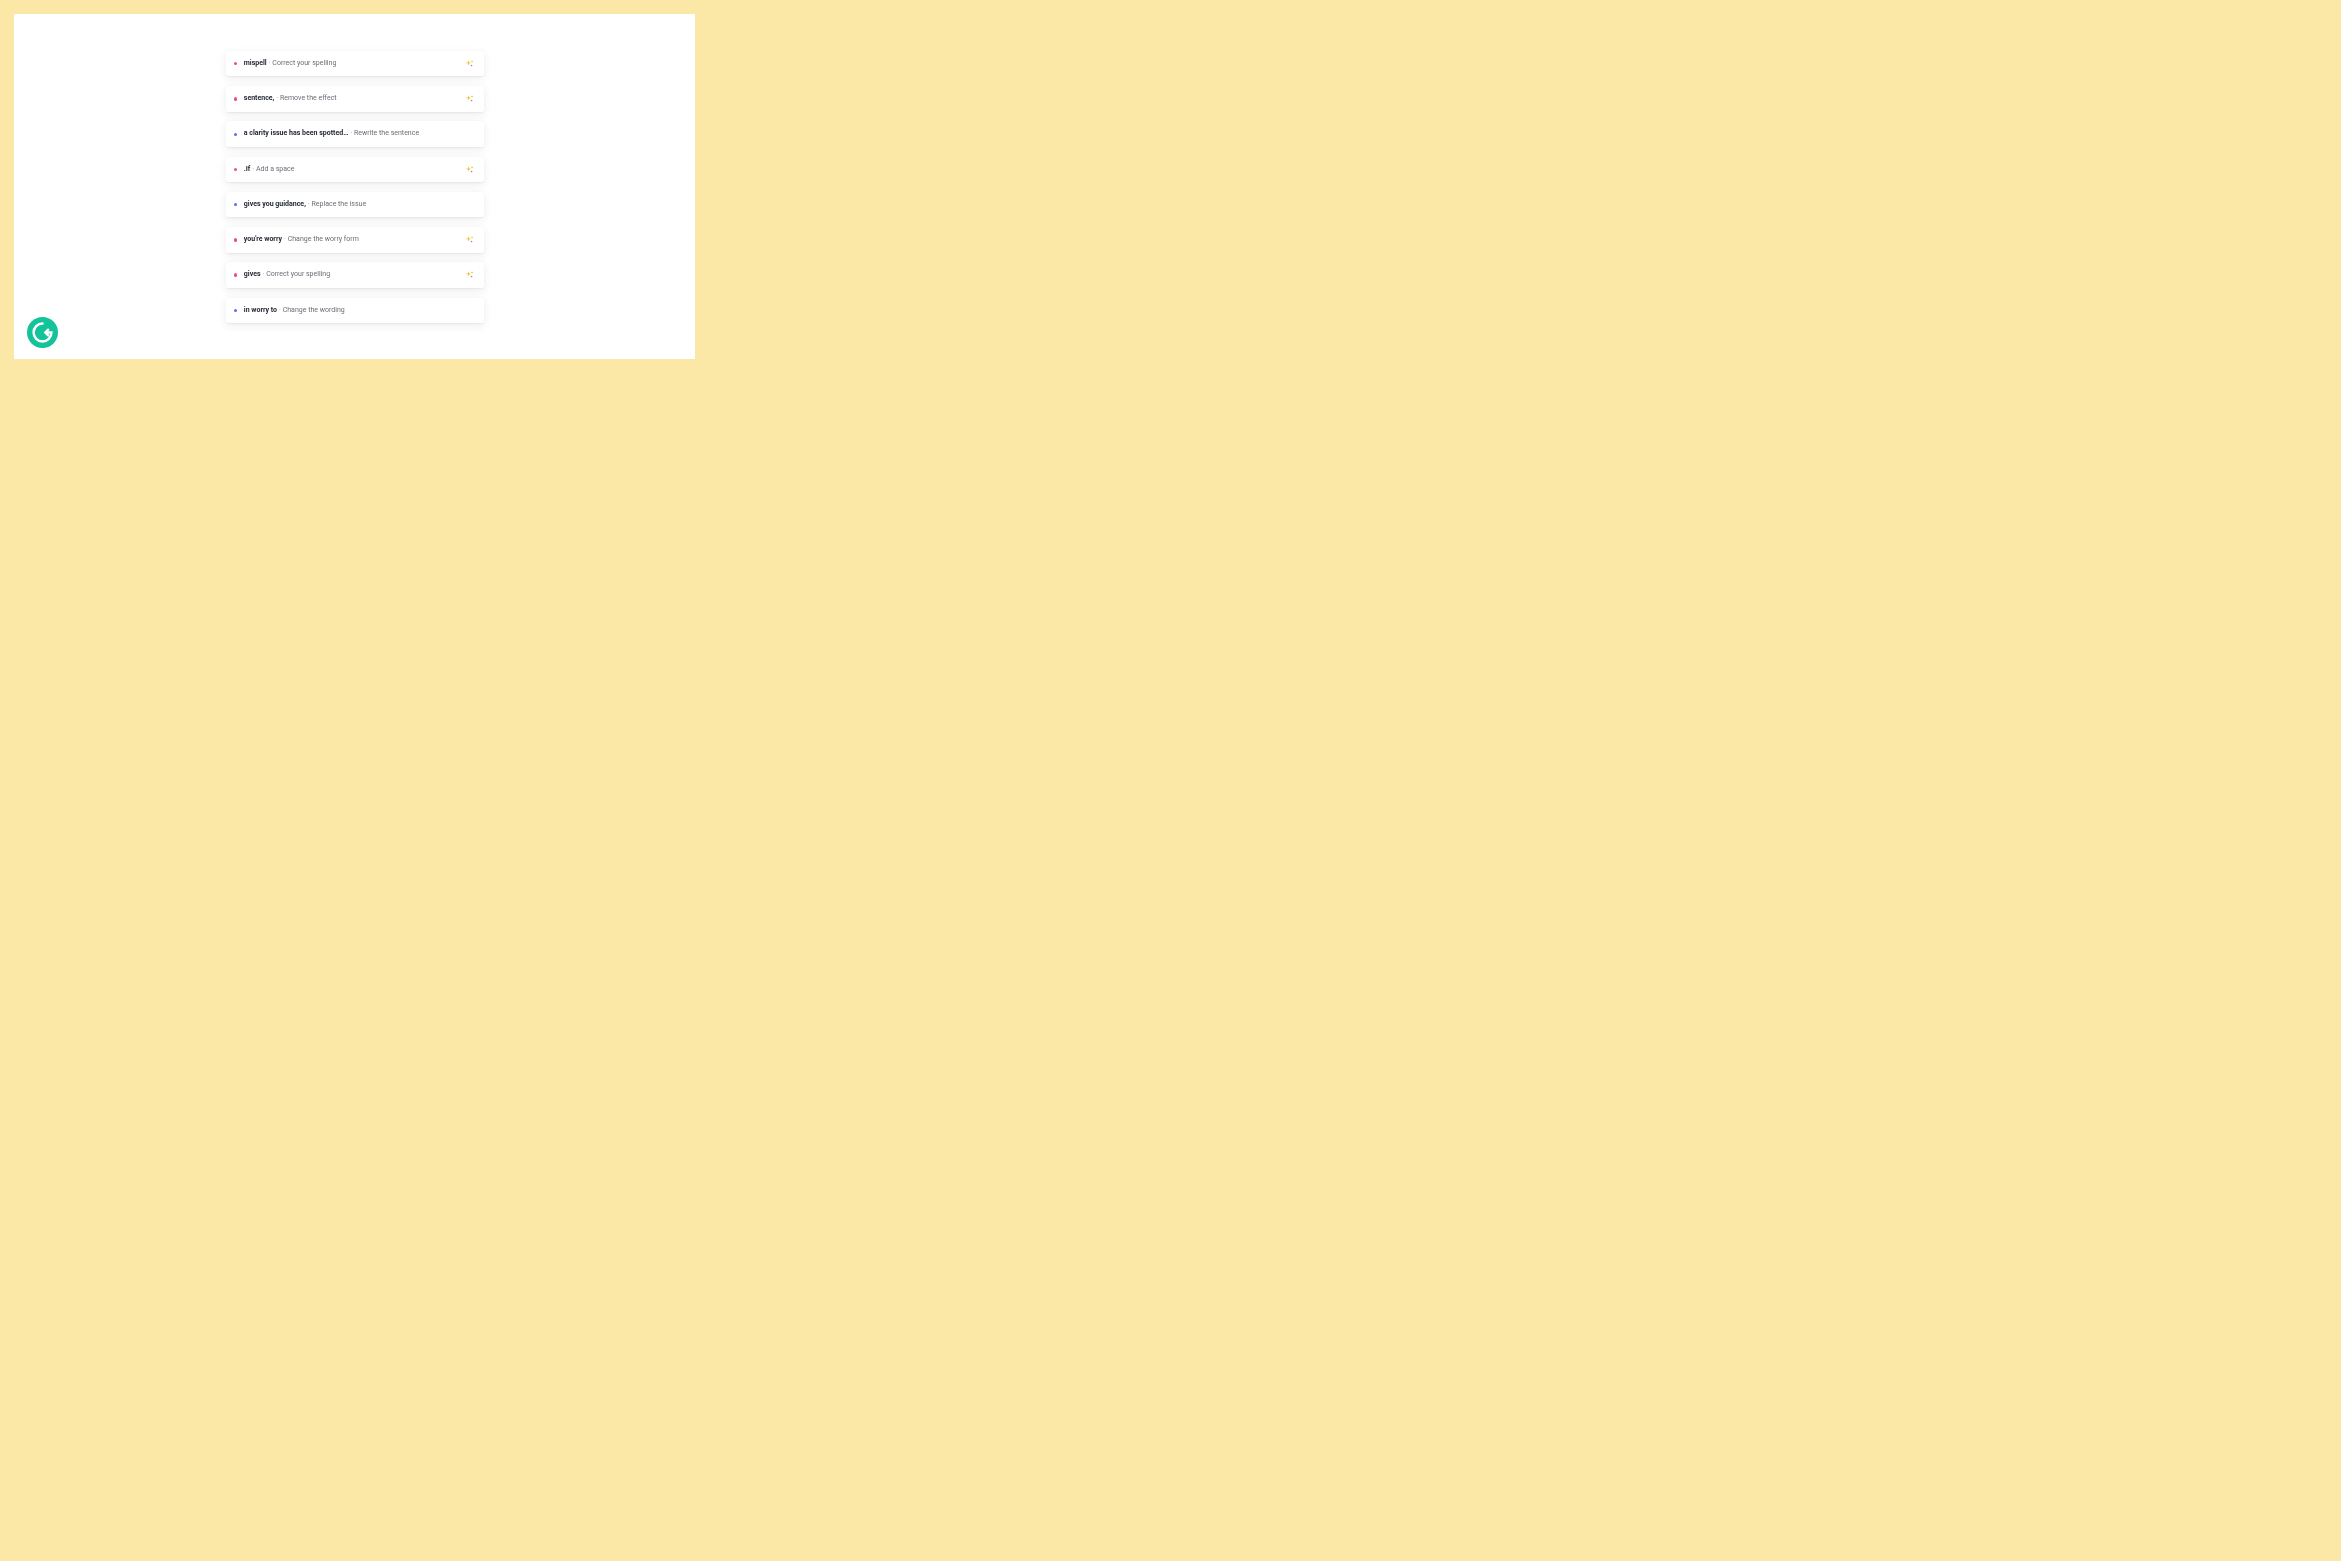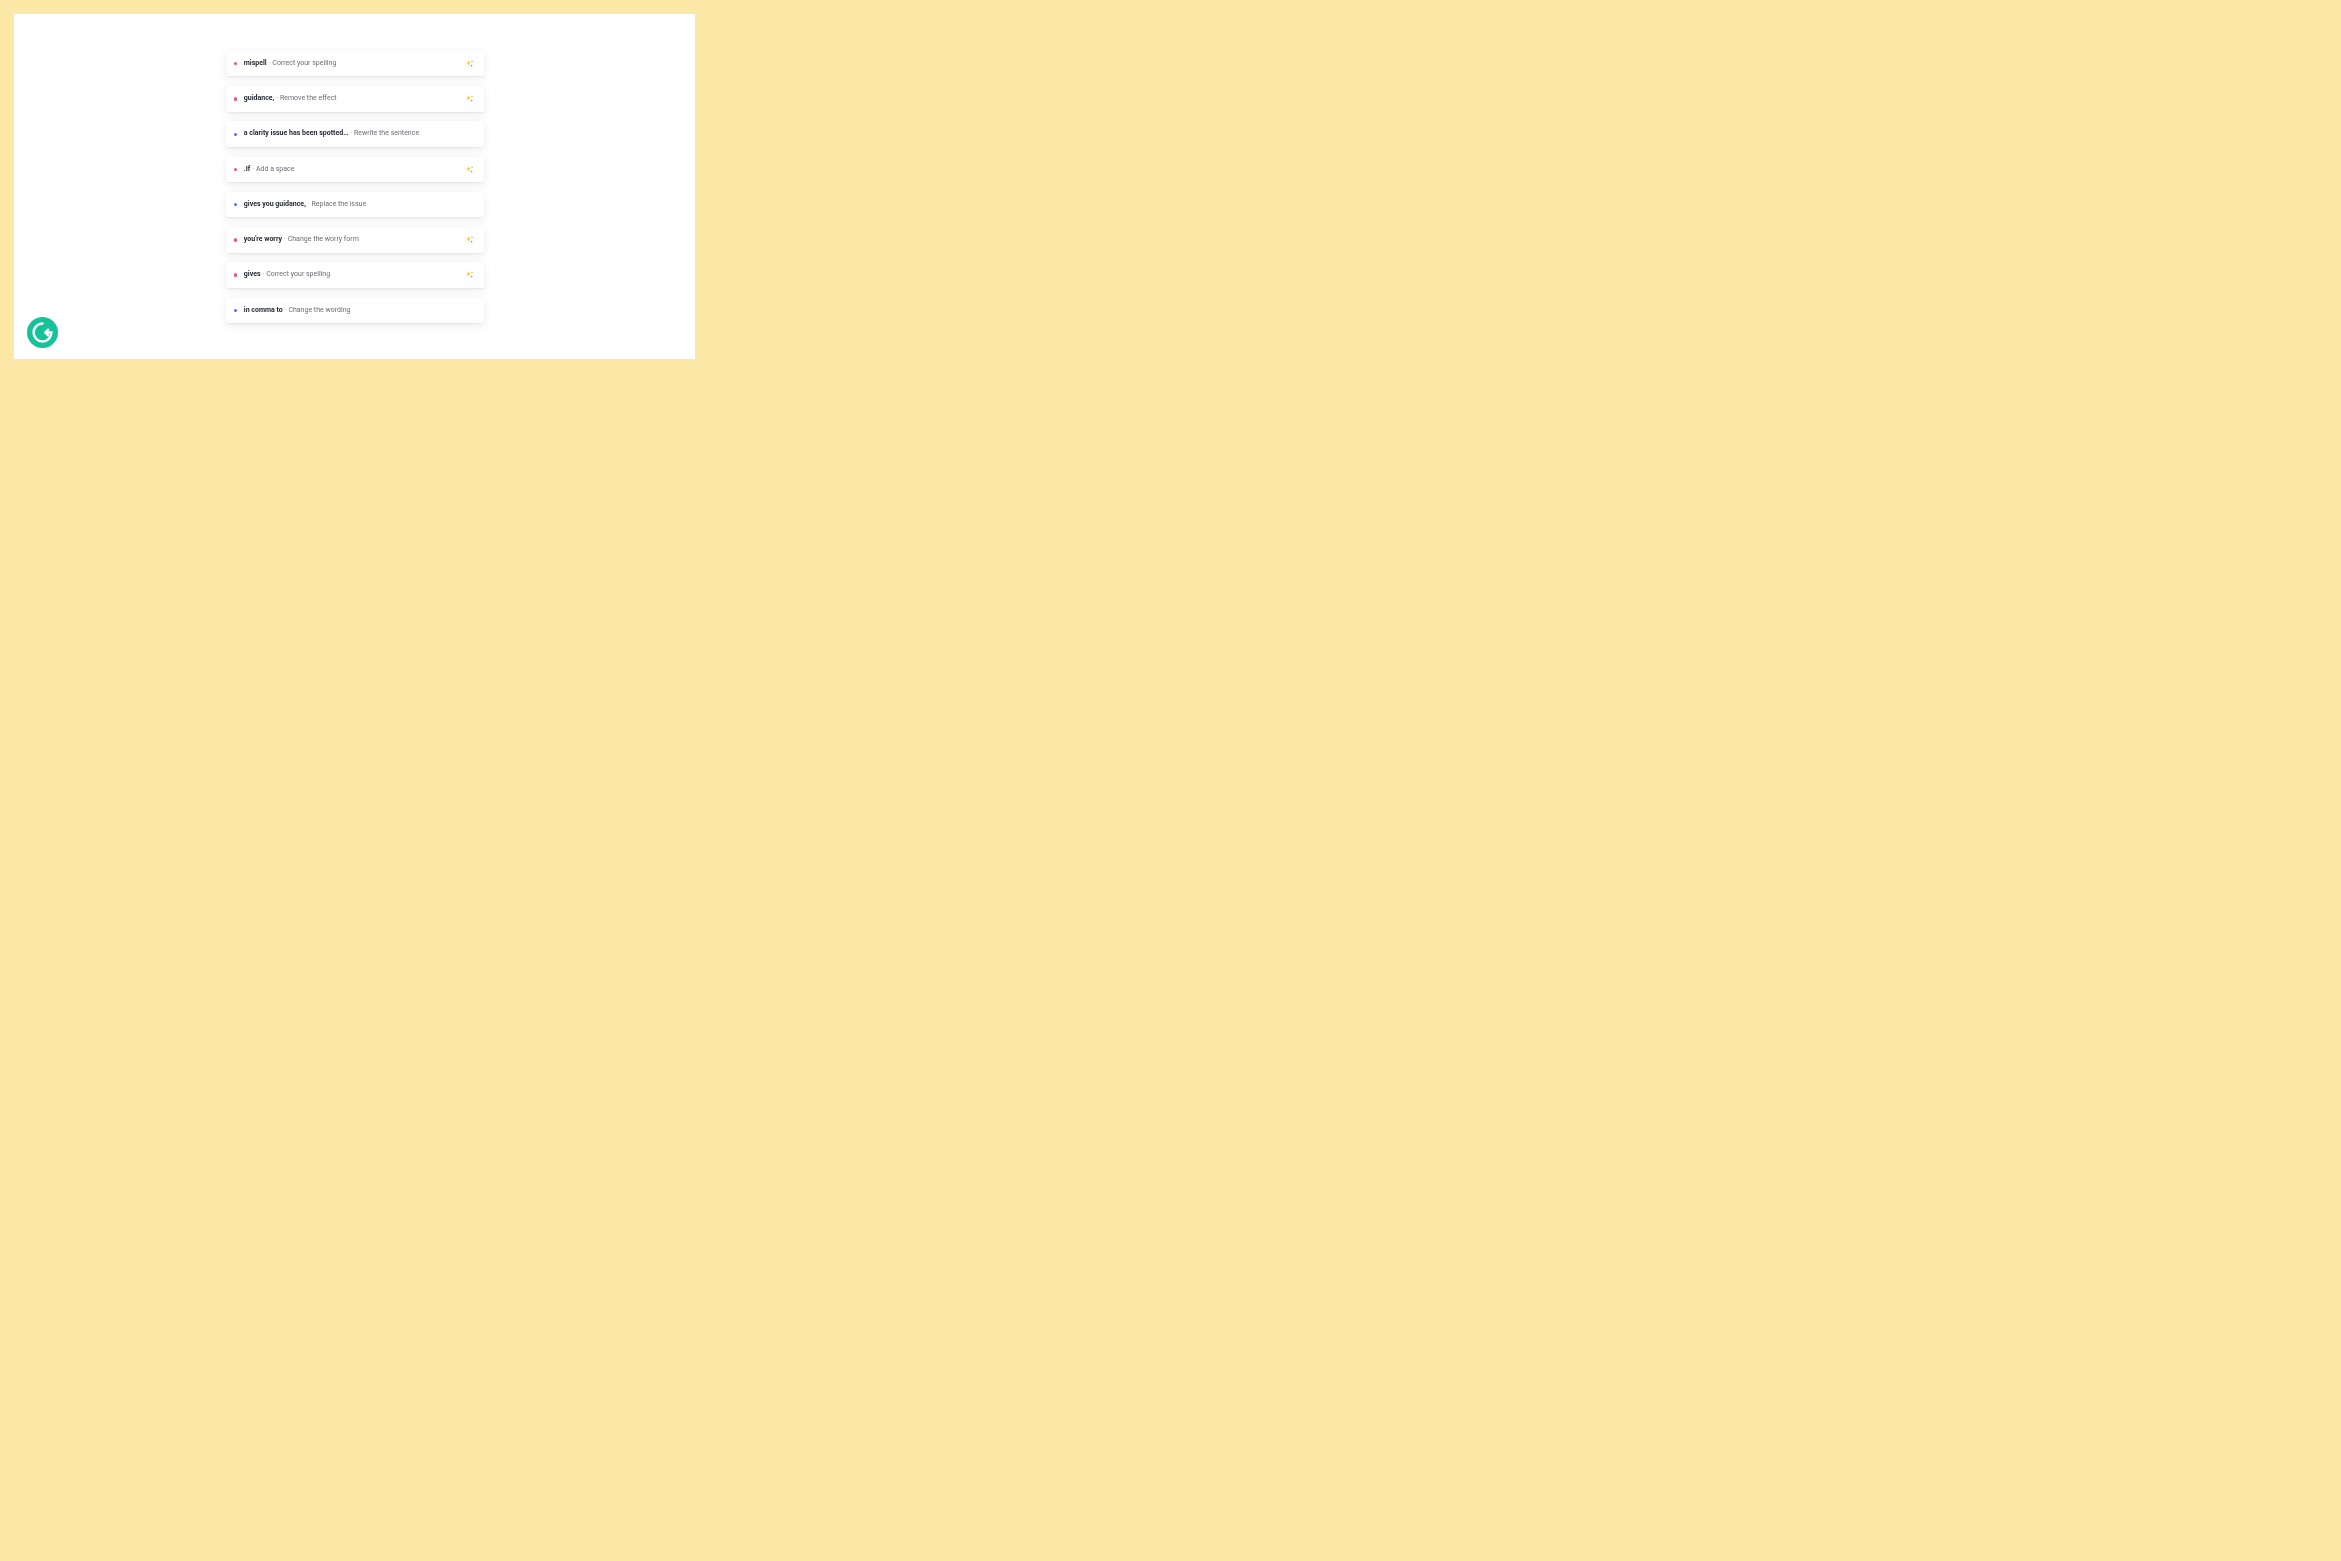--- a/index.html
+++ b/index.html
@@ -119,21 +119,21 @@
           <path d="M9 3 L10.7 8.3 L16 10 L10.7 11.7 L9 17 L7.3 11.7 L2 10 L7.3 8.3 Z" fill="#f5c542"></path>
           <path d="M18 3 L18.9 5.1 L21 6 L18.9 6.9 L18 9 L17.1 6.9 L15 6 L17.1 5.1 Z" fill="#a8d22d"></path>
           <path d="M17 14 L17.8 16.2 L20 17 L17.8 17.8 L17 20 L16.2 17.8 L14 17 L16.2 16.2 Z" fill="#c846e0"></path>
         </svg>
       </span>
     </div>
 
     <div class="suggestion-card">
       <span class="dot dot-red"></span>
       <span class="card-text">
-        <span class="term">guidance,</span><span class="sep">·</span><span>Remove the effect</span>
+        <span class="term">sentence,</span><span class="sep">·</span><span>Remove the effect</span>
       </span>
       <span class="sparkle">
         <svg viewBox="0 0 24 24" width="9.4" height="9.4">
           <path d="M9 3 L10.7 8.3 L16 10 L10.7 11.7 L9 17 L7.3 11.7 L2 10 L7.3 8.3 Z" fill="#f5c542"></path>
           <path d="M18 3 L18.9 5.1 L21 6 L18.9 6.9 L18 9 L17.1 6.9 L15 6 L17.1 5.1 Z" fill="#a8d22d"></path>
           <path d="M17 14 L17.8 16.2 L20 17 L17.8 17.8 L17 20 L16.2 17.8 L14 17 L16.2 16.2 Z" fill="#c846e0"></path>
         </svg>
       </span>
     </div>
 
@@ -189,21 +189,21 @@
           <path d="M9 3 L10.7 8.3 L16 10 L10.7 11.7 L9 17 L7.3 11.7 L2 10 L7.3 8.3 Z" fill="#f5c542"></path>
           <path d="M18 3 L18.9 5.1 L21 6 L18.9 6.9 L18 9 L17.1 6.9 L15 6 L17.1 5.1 Z" fill="#a8d22d"></path>
           <path d="M17 14 L17.8 16.2 L20 17 L17.8 17.8 L17 20 L16.2 17.8 L14 17 L16.2 16.2 Z" fill="#c846e0"></path>
         </svg>
       </span>
     </div>
 
     <div class="suggestion-card">
       <span class="dot dot-blue"></span>
       <span class="card-text">
-        <span class="term">in comma to</span><span class="sep">·</span><span>Change the wording</span>
+        <span class="term">in worry to</span><span class="sep">·</span><span>Change the wording</span>
       </span>
     </div>
 
   </div>
 
   <div class="logo-badge">
     <svg viewBox="0 0 66 66" width="31" height="31">
       <path d="M 33 14
                A 19 19 0 1 0 52 33
                L 40 33" fill="none" stroke="#ffffff" stroke-width="5.2" stroke-linecap="round"></path>

